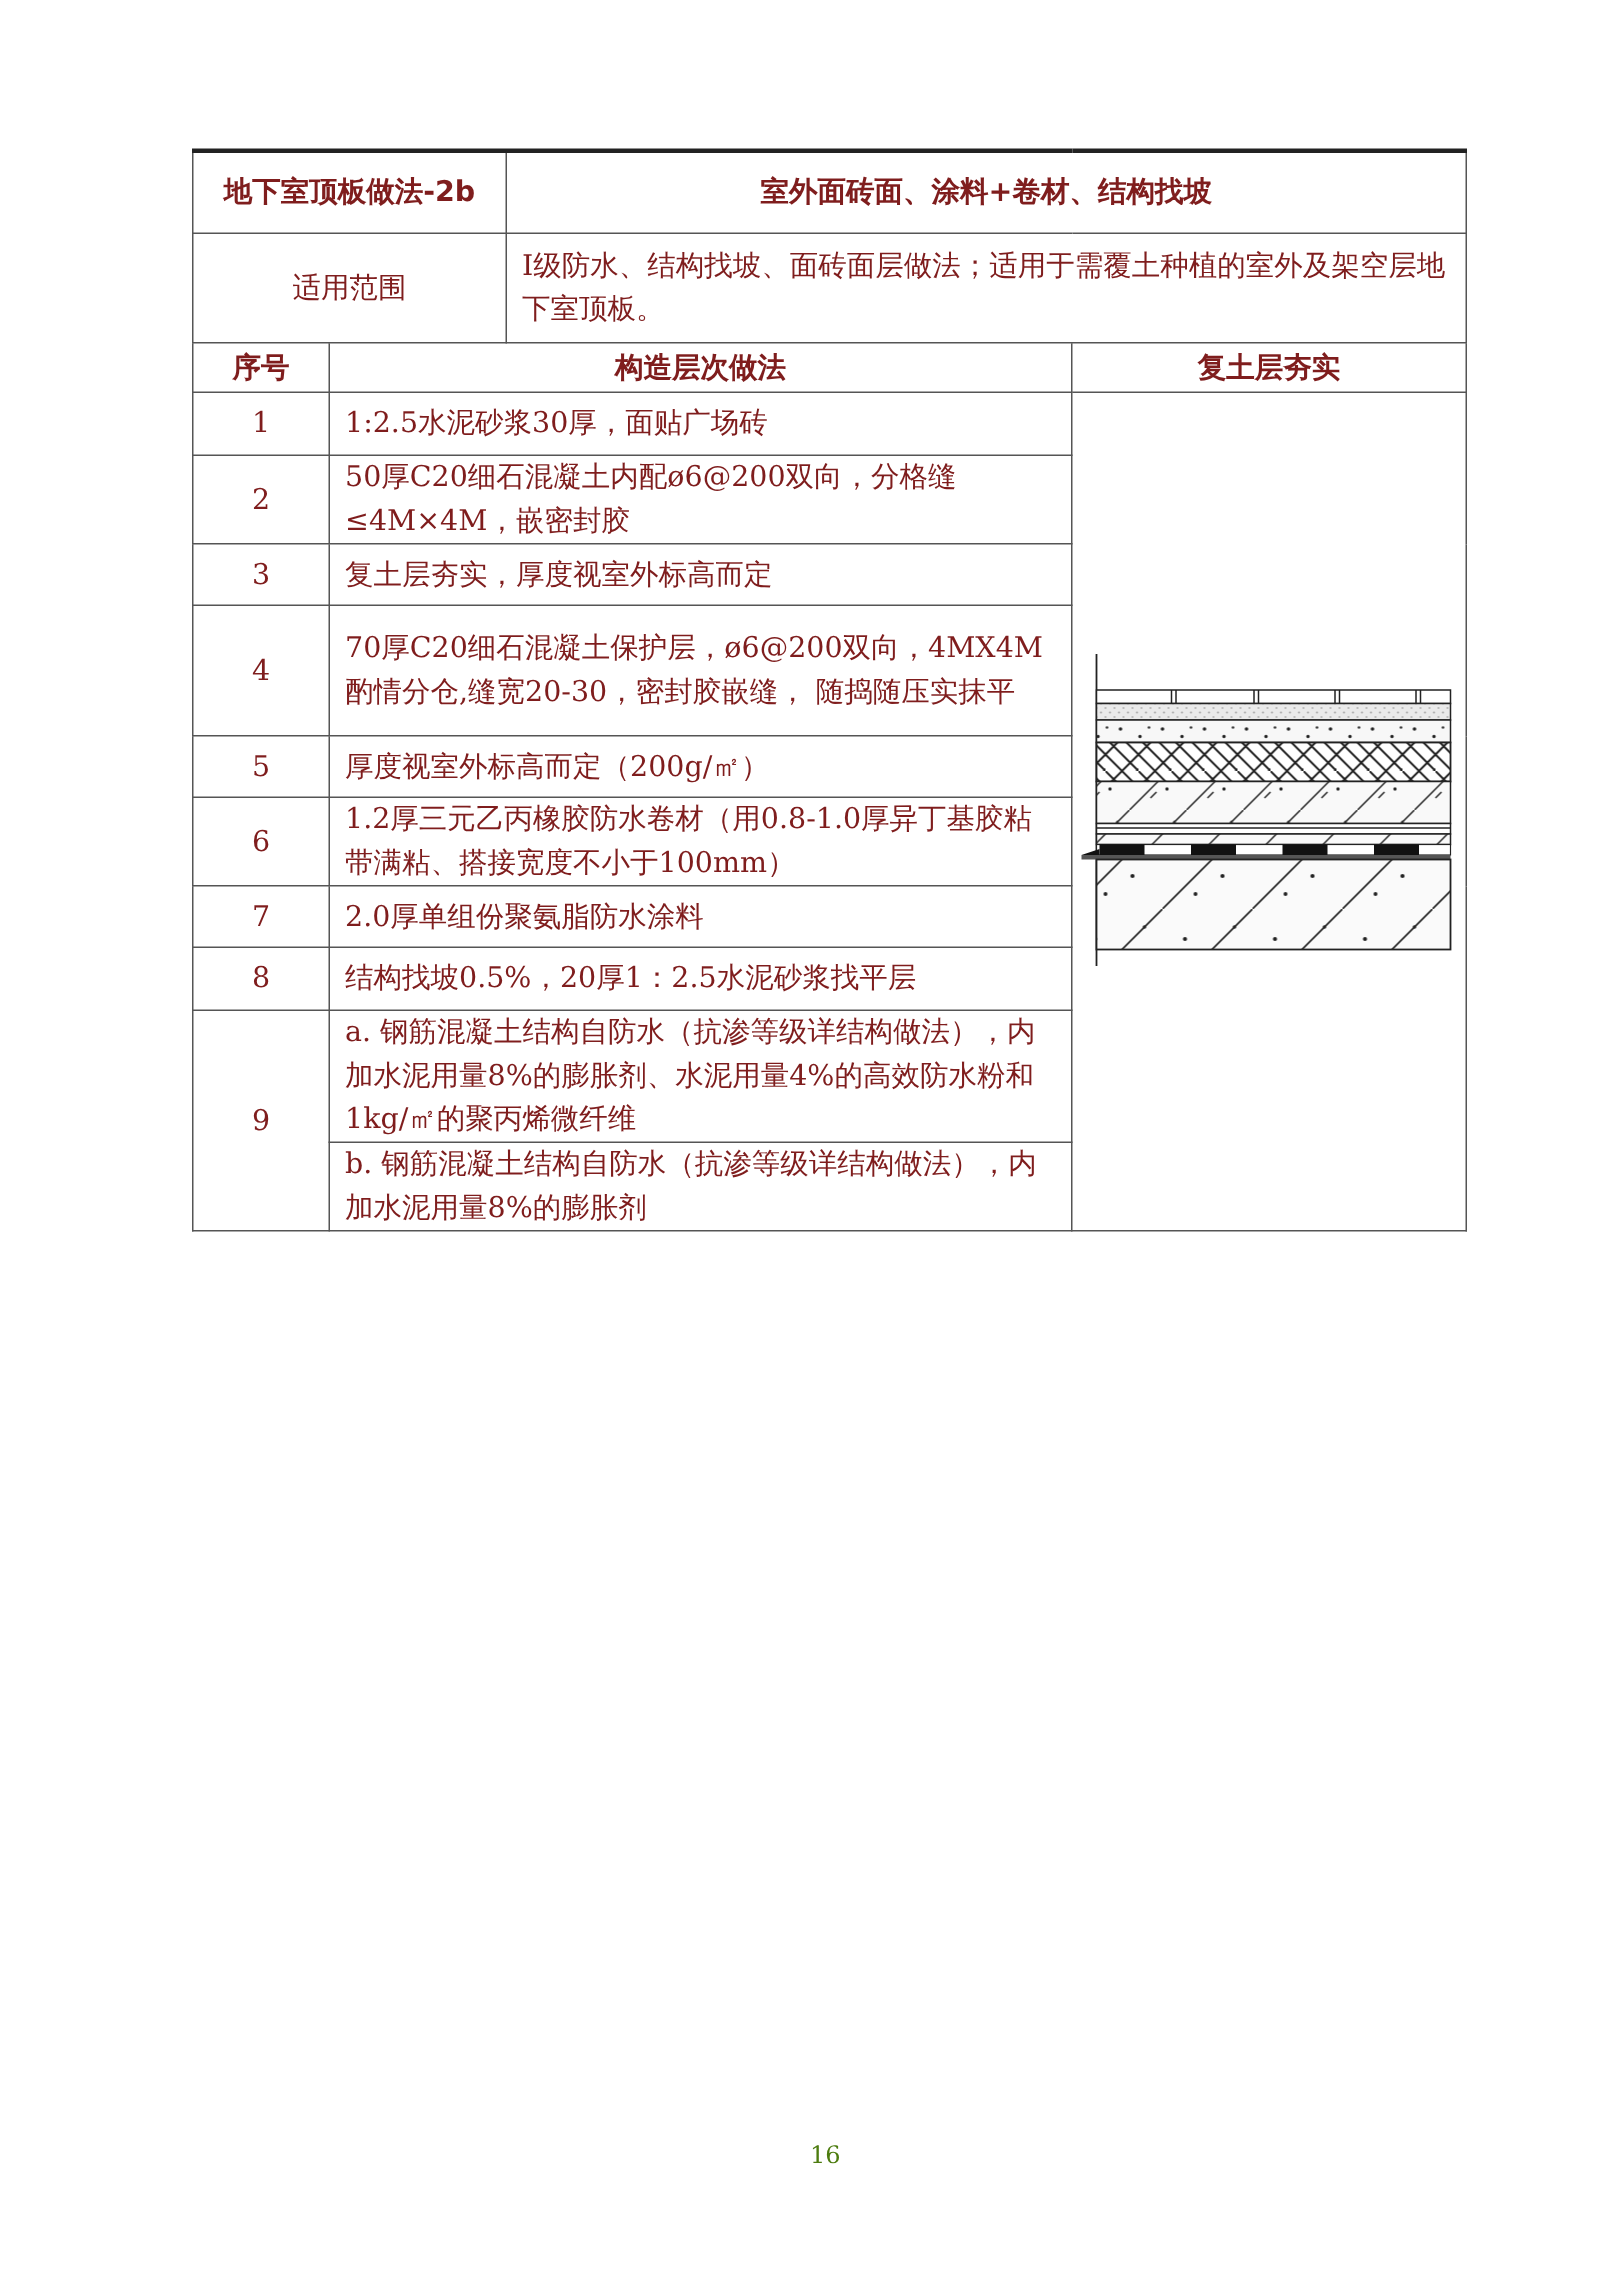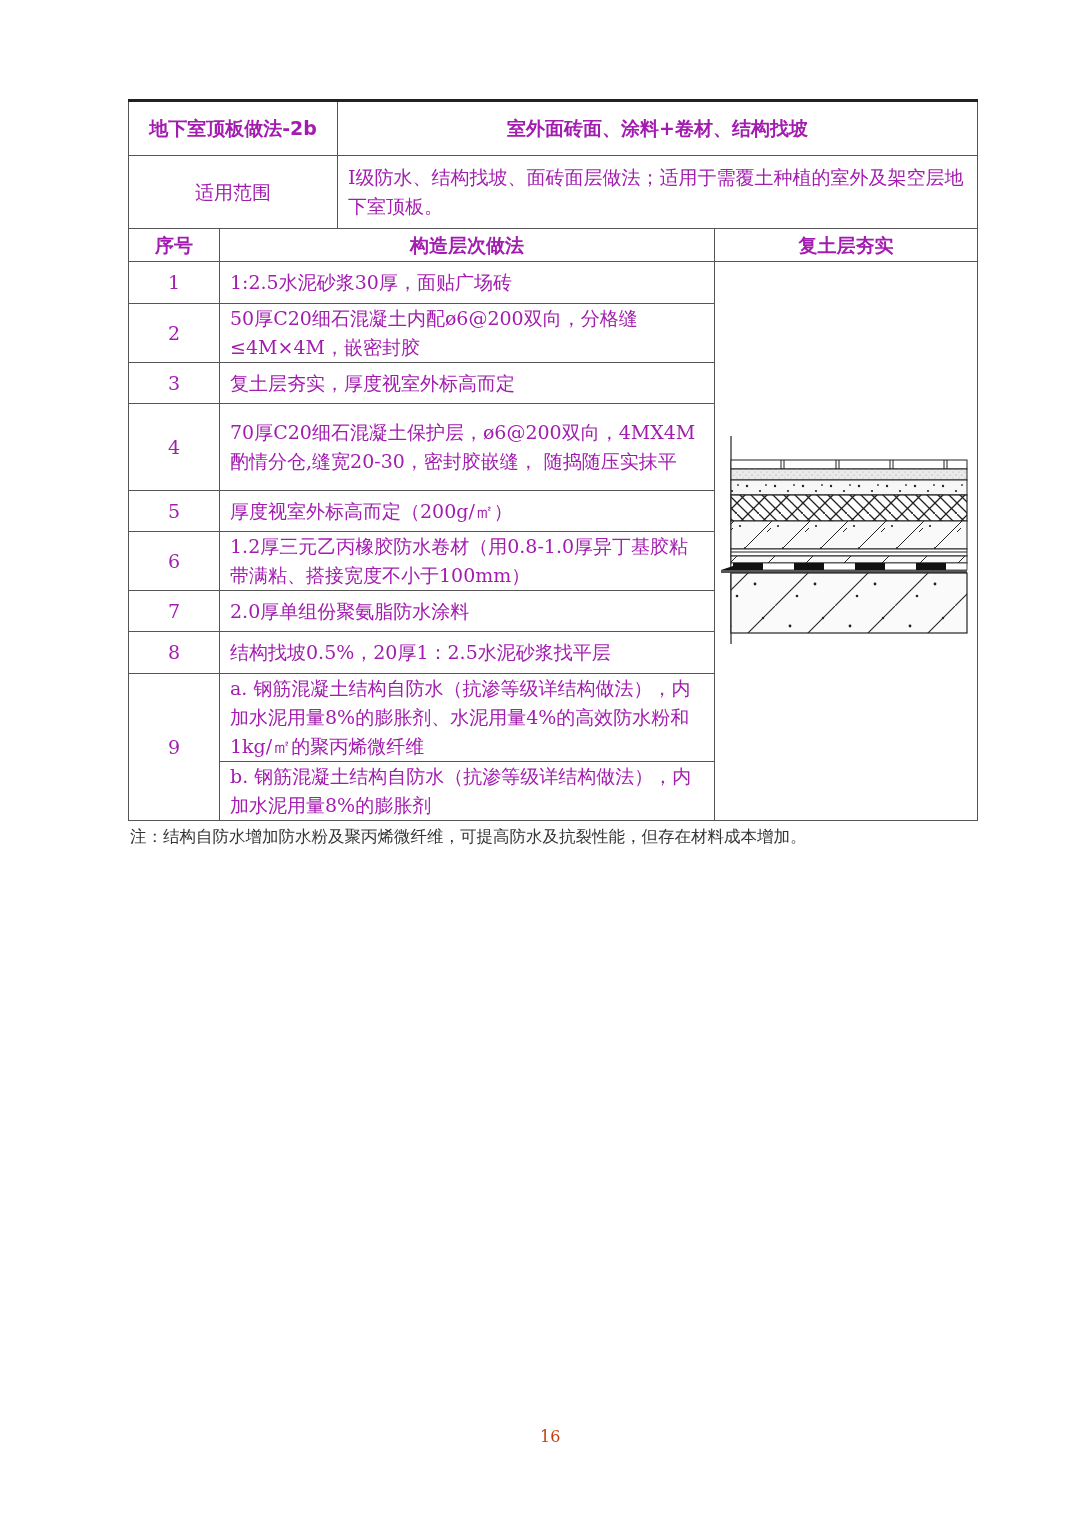--- a/index.html
+++ b/index.html
@@ -8,33 +8,33 @@
     font-family: "DejaVu Serif", "Liberation Serif", serif; color: #333;
     overflow: hidden;
   }
   .page { position: absolute; left: 0; top: 0; width: 1080px; height: 1527px; }
   table.spec {
     position: absolute; left: 128px; top: 99px; width: 849px;
     border-collapse: collapse; table-layout: fixed;
   }
   table.spec td {
     border: 1.5px solid #555; padding: 0 10px; font-size: 19px; line-height: 29px;
-    vertical-align: middle; color: #a21caf; margin-left: 22px;
+    vertical-align: middle; color: #7f1d1d; margin-left: 22px;
   }
   table.spec tr.top td { border-top: 3px solid #222; }
   .bold { font-weight: bold; color: #1a1a1a; font-family: "DejaVu Sans", "Liberation Sans", sans-serif; font-size: 18px; }
   .center { text-align: center; }
   .num { text-align: center; padding: 0; }
   .diagram-cell { padding: 0 !important; vertical-align: middle; position: relative; }
   .note {
     position: absolute; left: 130px; top: 826px; font-size: 16.5px; color: #333;
     white-space: nowrap;
   }
   .page-number {
-    position: absolute; left: 540px; top: 1427px; font-size: 16px; color: #c2410c;
+    position: absolute; left: 540px; top: 1427px; font-size: 16px; color: #4d7c0f;
   }
   .watermark {
     position: absolute; left: 708px; top: 1478px;
     font-family: "DejaVu Sans", "Liberation Sans", sans-serif; font-size: 29px;
     color: #fff; letter-spacing: -0.5px;
     text-shadow: -1px -1px 0 #222, 1px -1px 0 #222, -1px 1px 0 #222, 1px 1px 0 #222, 2px 2px 1px #555;
     white-space: nowrap;
   }
   .watermark-faint {
     position: absolute; left: 820px; top: 1552px;
@@ -177,19 +177,18 @@
   <tr style="height:86px">
     <td rowspan="2" class="num">9</td>
     <td colspan="2">a. 钢筋混凝土结构自防水（抗渗等级详结构做法），内加水泥用量8%的膨胀剂、水泥用量4%的高效防水粉和1kg/㎡的聚丙烯微纤维</td>
   </tr>
   <tr style="height:57px">
     <td colspan="2">b. 钢筋混凝土结构自防水（抗渗等级详结构做法），内加水泥用量8%的膨胀剂</td>
   </tr>
 </tbody>
     </table>
 
-<div class="note">注：结构自防水增加防水粉及聚丙烯微纤维，可提高防水及抗裂性能，但存在材料成本增加。</div>
 
 <div class="page-number">16</div>
 
 <div class="watermark-faint">土木工程干货集</div>
 
 </div>
 
 </body></html>

